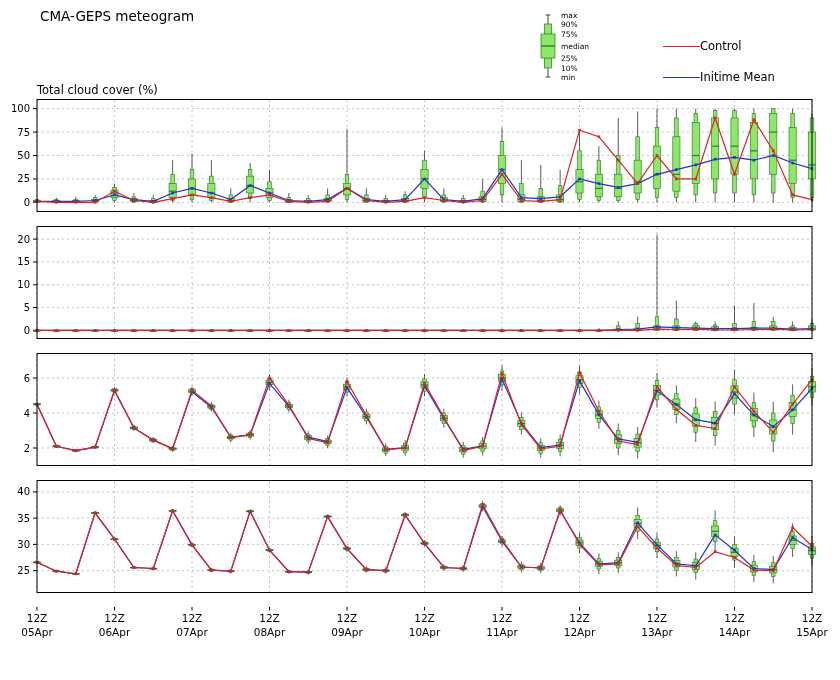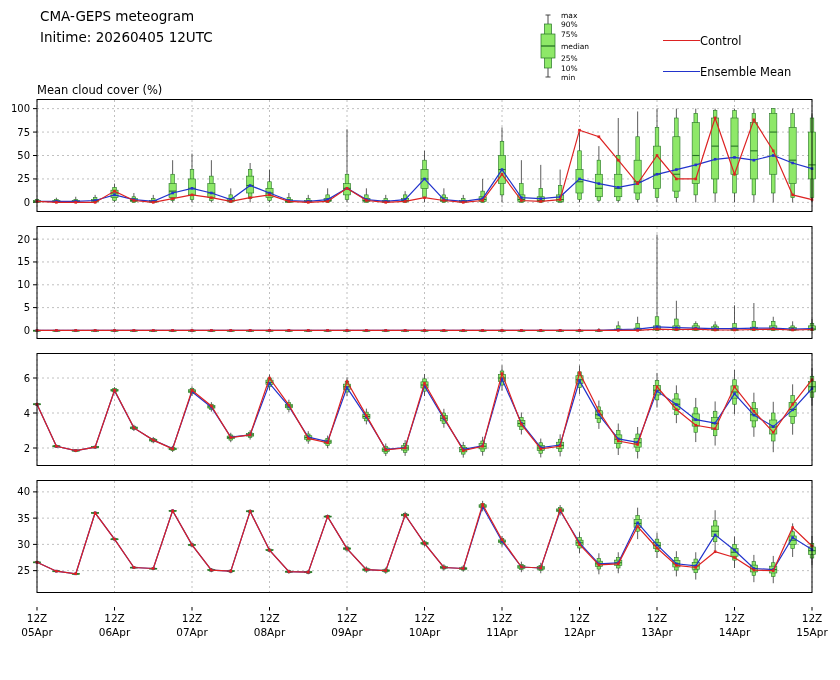--- a/index.html
+++ b/index.html
@@ -2,39 +2,38 @@
 <html><head>
 <meta charset="utf-8">
 <style>
   *{box-sizing:border-box}
   html,body{margin:0;padding:0;background:#fff}
   body{width:840px;height:680px;overflow:hidden;color:#000;
        font-family:"DejaVu Sans","Liberation Sans",sans-serif}
   .page{position:relative;width:840px;height:620px}
   .header{position:absolute;top:6px;left:40px}
   .h-line{font-size:13.5px;line-height:21px;white-space:nowrap}
-  .legend{position:absolute;top:8px;left:533px;display:flex;align-items:center}
+  .legend{position:absolute;top:8px;left:533px;display:flex;align-items:flex-end}
   .legend-lines{display:flex;flex-direction:column;gap:17px;margin:20px 0 0 38px}
   .ll-item{display:flex;align-items:center}
   .ll-swatch{display:inline-block;width:37px;height:0;border-top:1.7px solid #000}
   .ll-label{font-size:11.5px;white-space:nowrap}
   .panels{position:absolute;top:84px;left:2px}
   .panel-block{margin-bottom:14px}
   .panel-title{font-size:11.5px;line-height:13px;margin:0 0 2px 35px}
   svg{display:block}
   svg text{font-family:"DejaVu Sans","Liberation Sans",sans-serif;fill:#000}
 </style>
 </head>
 <body>
 
 <div class="page">
 
   <div class="header">
     <div class="h-line">CMA-GEPS meteogram</div>
-    <div class="h-line">Initime: 20260405 12UTC</div>
   </div>
 
   <div class="legend">
     <svg id="legend-glyph" width="92" height="76">
         <line x1="15" x2="15" y1="7" y2="69" stroke="#333" stroke-width="0.9"></line>
         <line x1="12.5" x2="17.5" y1="7" y2="7" stroke="#333" stroke-width="0.9"></line>
         <line x1="12.5" x2="17.5" y1="69" y2="69" stroke="#333" stroke-width="0.9"></line>
         <rect x="11.5" y="16" width="7" height="44" fill="#8ee868" stroke="#267326" stroke-width="0.7"></rect>
         <rect x="8" y="26" width="14" height="24" fill="#8ee868" stroke="#267326" stroke-width="0.7"></rect>
         <line x1="8" x2="22" y1="38" y2="38" stroke="#267326" stroke-width="1.3"></line>
@@ -46,28 +45,28 @@
         <text x="28" y="62.5" font-size="7.5" text-anchor="start">10%</text>
         <text x="28" y="71.5" font-size="7.5" text-anchor="start">min</text>
       </svg>
     <div class="legend-lines">
       <div class="ll-item">
         <span class="ll-swatch" id="swatch-control" style="border-top-color: rgb(221, 34, 34);"></span>
         <span class="ll-label">Control</span>
       </div>
       <div class="ll-item">
         <span class="ll-swatch" id="swatch-mean" style="border-top-color: rgb(34, 51, 204);"></span>
-        <span class="ll-label">Ensemble Mean</span>
+        <span class="ll-label">Initime Mean</span>
       </div>
     </div>
   </div>
 
   <div class="panels">
     <div class="panel-block">
-      <div class="panel-title">Mean cloud cover (%)</div>
+      <div class="panel-title">Total cloud cover (%)</div>
       <svg class="panel" id="panel-0" width="835" height="113">
           <line x1="35" x2="35" y1="1" y2="112" stroke="#b0b0b0" stroke-width="0.8" stroke-dasharray="2 3"></line>
           <line x1="112.5" x2="112.5" y1="1" y2="112" stroke="#b0b0b0" stroke-width="0.8" stroke-dasharray="2 3"></line>
           <line x1="190" x2="190" y1="1" y2="112" stroke="#b0b0b0" stroke-width="0.8" stroke-dasharray="2 3"></line>
           <line x1="267.5" x2="267.5" y1="1" y2="112" stroke="#b0b0b0" stroke-width="0.8" stroke-dasharray="2 3"></line>
           <line x1="345" x2="345" y1="1" y2="112" stroke="#b0b0b0" stroke-width="0.8" stroke-dasharray="2 3"></line>
           <line x1="422.5" x2="422.5" y1="1" y2="112" stroke="#b0b0b0" stroke-width="0.8" stroke-dasharray="2 3"></line>
           <line x1="500" x2="500" y1="1" y2="112" stroke="#b0b0b0" stroke-width="0.8" stroke-dasharray="2 3"></line>
           <line x1="577.5" x2="577.5" y1="1" y2="112" stroke="#b0b0b0" stroke-width="0.8" stroke-dasharray="2 3"></line>
           <line x1="655" x2="655" y1="1" y2="112" stroke="#b0b0b0" stroke-width="0.8" stroke-dasharray="2 3"></line>

